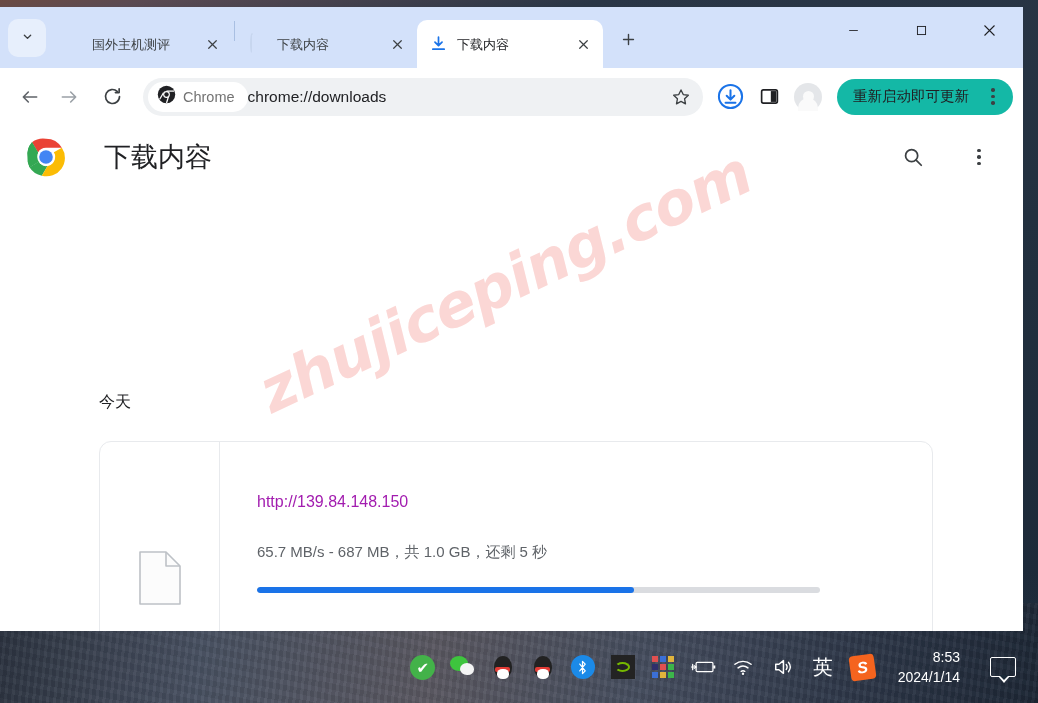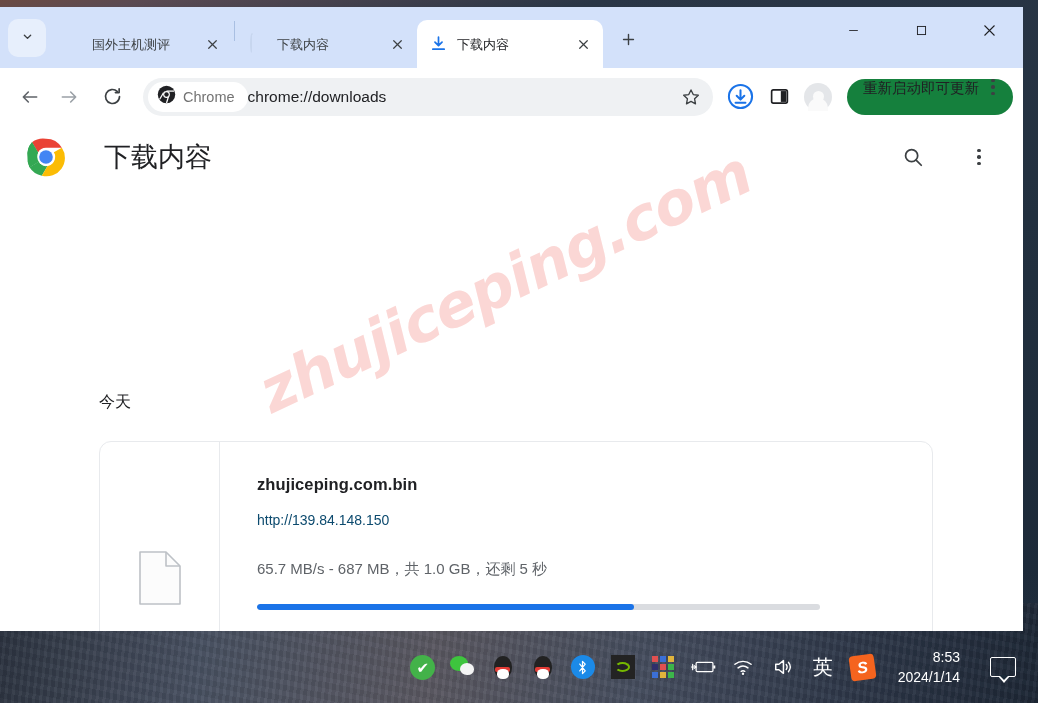--- a/index.html
+++ b/index.html
@@ -126,22 +126,22 @@
   }
   .avatar-head {
     width: 11px; height: 11px; border-radius: 50%; background: #fafafa;
     position: relative; top: -9px;
   }
   .avatar::after {
     content: ""; position: absolute; width: 20px; height: 13px;
     border-radius: 10px 10px 0 0; background: #fafafa; margin-bottom: 0;
   }
   .update-pill {
-    height: 36px; background: #15803d; border-radius: 18px; display: flex;
-    align-items: flex-start; gap: 0; padding: 0 6px 0 16px; margin-left: 8px;
+    height: 36px; background: #14b8a6; border-radius: 18px; display: flex;
+    align-items: center; gap: 10px; padding: 0 6px 0 16px; margin-left: 8px;
     cursor: pointer; flex: none;
   }
   .update-pill-label { font-size: 14.5px; color: #202124; white-space: nowrap; }
   .kebab { width: 28px; display: flex; flex-direction: column; align-items: center; gap: 3px; cursor: pointer; }
   .kebab i { width: 3.5px; height: 3.5px; border-radius: 50%; background: #3c4043; display: block; }
 
   
   .page { position: relative; height: 506px; background: #fff; overflow: hidden; }
   .page-header {
     height: 64px; display: flex; align-items: center; padding: 0 24px 0 20px;
@@ -172,21 +172,21 @@
     background: #fff; border: 1px solid #e8eaed; border-radius: 12px;
     display: flex; z-index: 3; overflow: hidden;
   }
   .dl-iconcol {
     width: 120px; flex: none; border-right: 1px solid #e8eaed;
     display: flex; align-items: center; justify-content: center;
   }
   .file-glyph { width: 44px; height: 56px; }
   .dl-body { flex: 1; padding: 33px 0 0 37px; }
   .dl-filename { font-size: 16.5px; color: #202124; font-weight: 600; letter-spacing: .1px; }
-  .dl-url { font-size: 14px; color: #0c4a6e; margin-top: 18px; }
+  .dl-url { font-size: 16px; color: #a21caf; margin-top: 18px; }
   .dl-status { font-size: 15px; color: #5f6368; margin-top: 32px; }
   .progress-track {
     width: 563px; height: 6px; background: #dadce0; border-radius: 3px;
     margin-top: 25px; overflow: hidden;
   }
   .progress-fill { height: 100%; background: #1a73e8; border-radius: 3px; }
 
   
   .taskbar {
     position: absolute; left: 0; bottom: 0; width: 1038px; height: 72px;
@@ -454,21 +454,20 @@
     <div class="dl-card">
       <div class="dl-iconcol">
         <span class="file-glyph">
           <svg width="44" height="56" viewBox="0 0 44 56">
             <path d="M2 2h26l14 14v38H2z" fill="#fcfcfc" stroke="#bdc1c6" stroke-width="1.6" stroke-linejoin="round"></path>
             <path d="M28 2v14h14" fill="none" stroke="#bdc1c6" stroke-width="1.6" stroke-linejoin="round"></path>
           </svg>
         </span>
       </div>
       <div class="dl-body">
-        <div class="dl-filename">zhujiceping.com.bin</div>
         <div class="dl-url">http://139.84.148.150</div>
         <div class="dl-status">65.7 MB/s - 687 MB，共 1.0 GB，还剩 5 秒</div>
         <div class="progress-track">
           <div class="progress-fill" id="progress-fill" style="width: 67%;"></div>
         </div>
 
       </div>
     </div>
   </div>
 </div>

